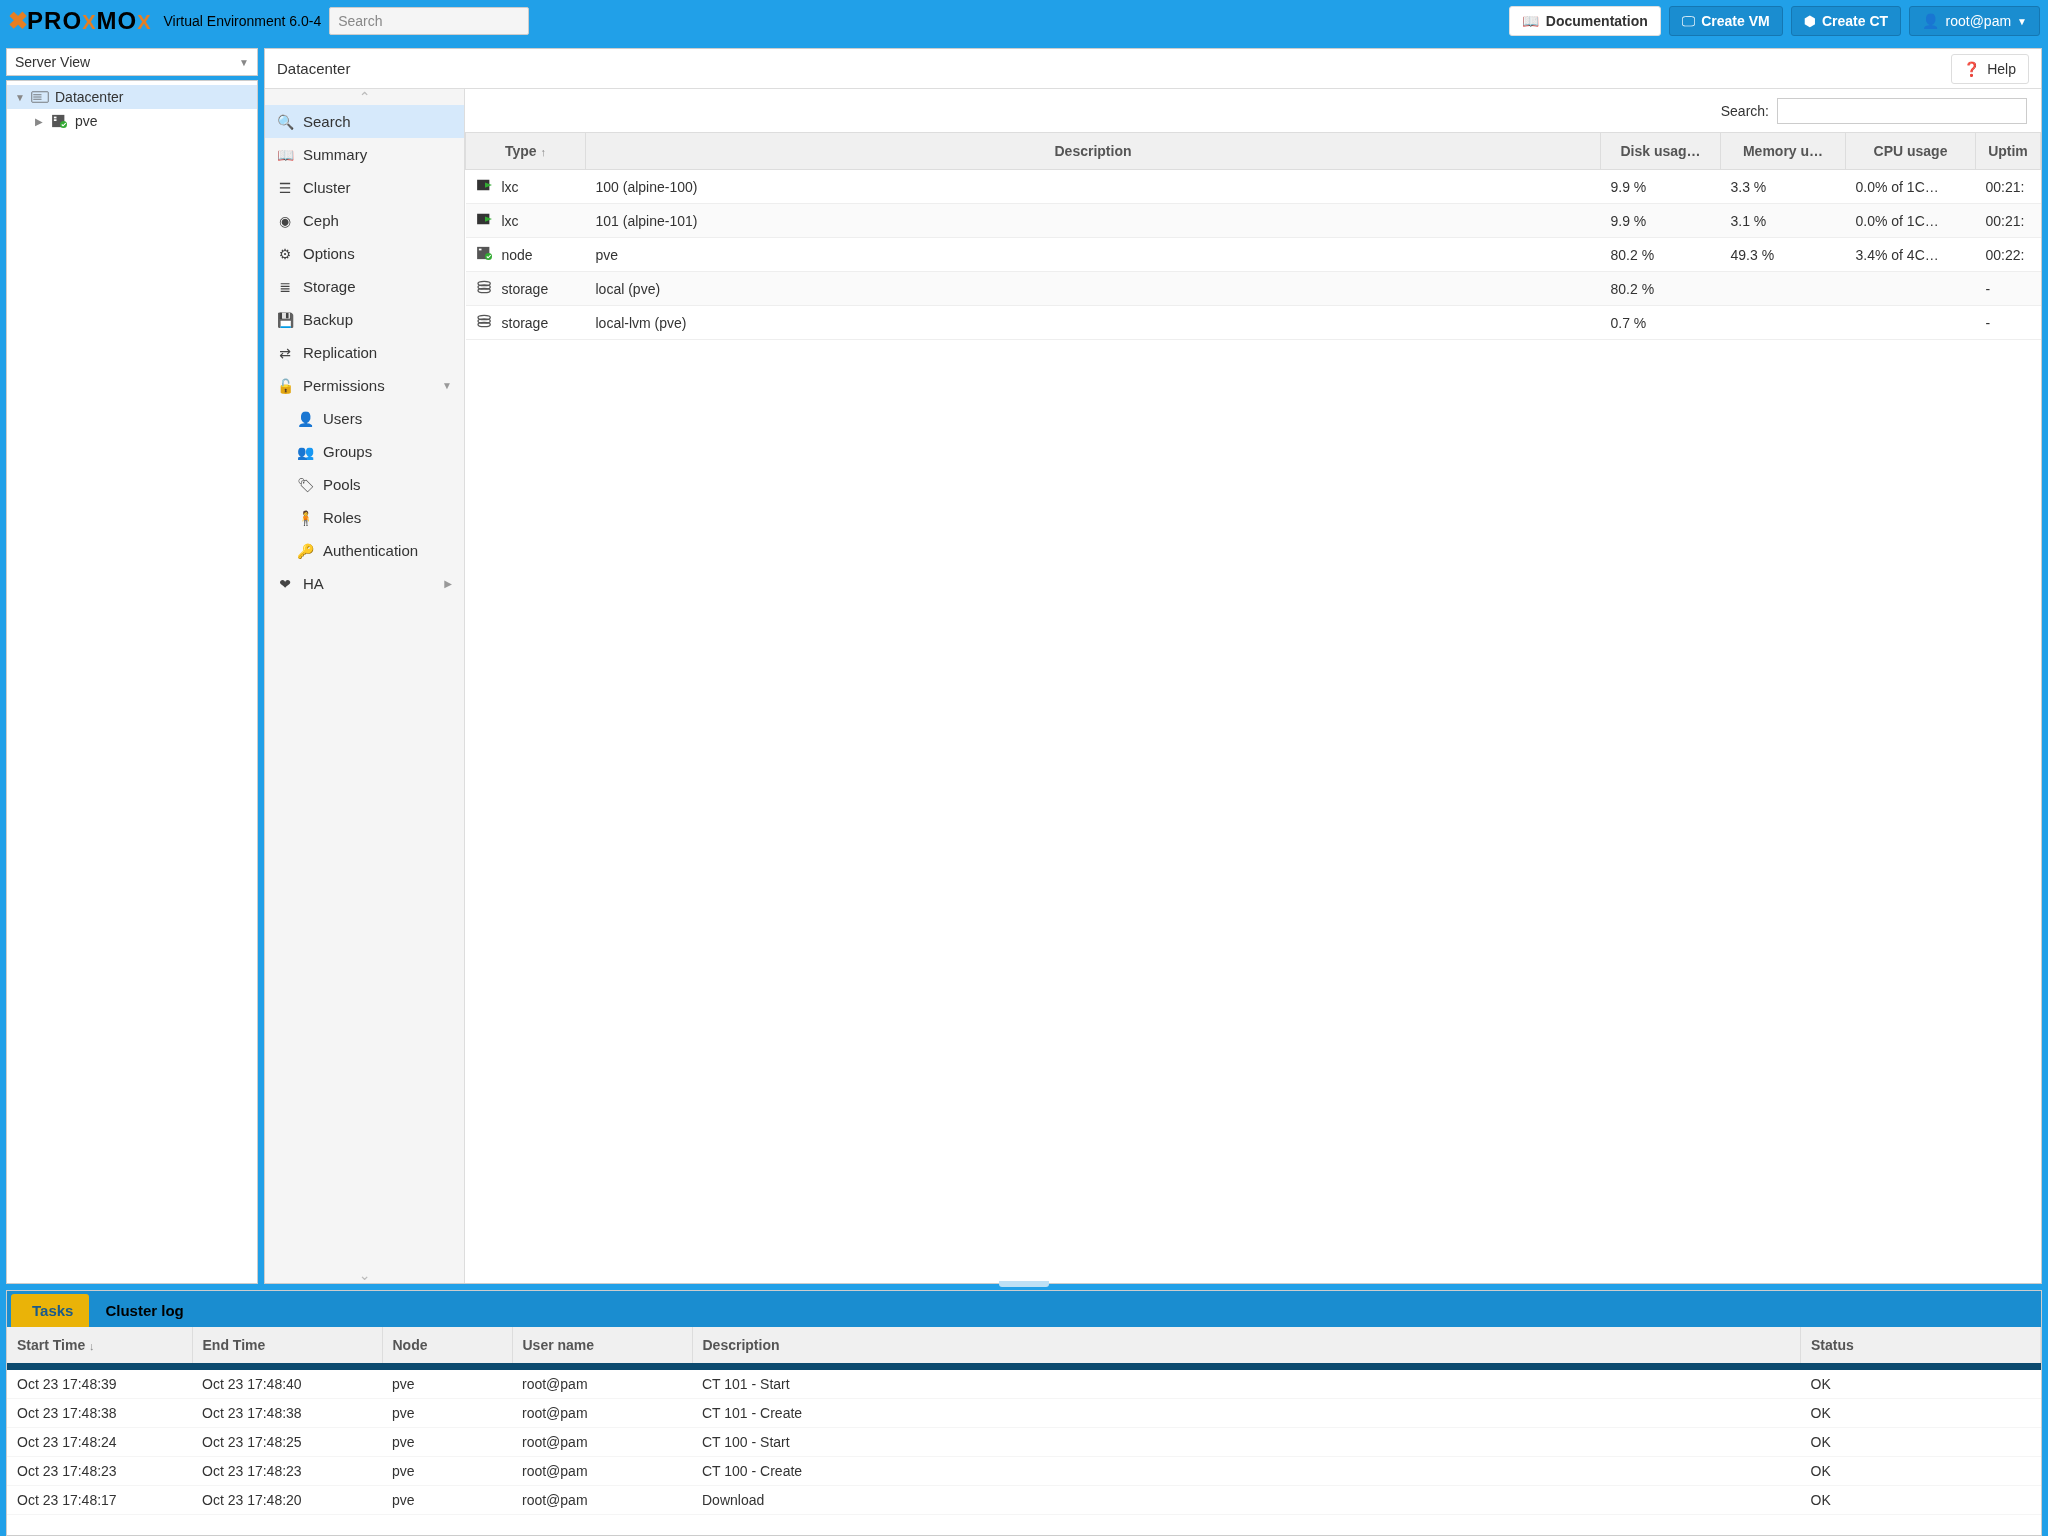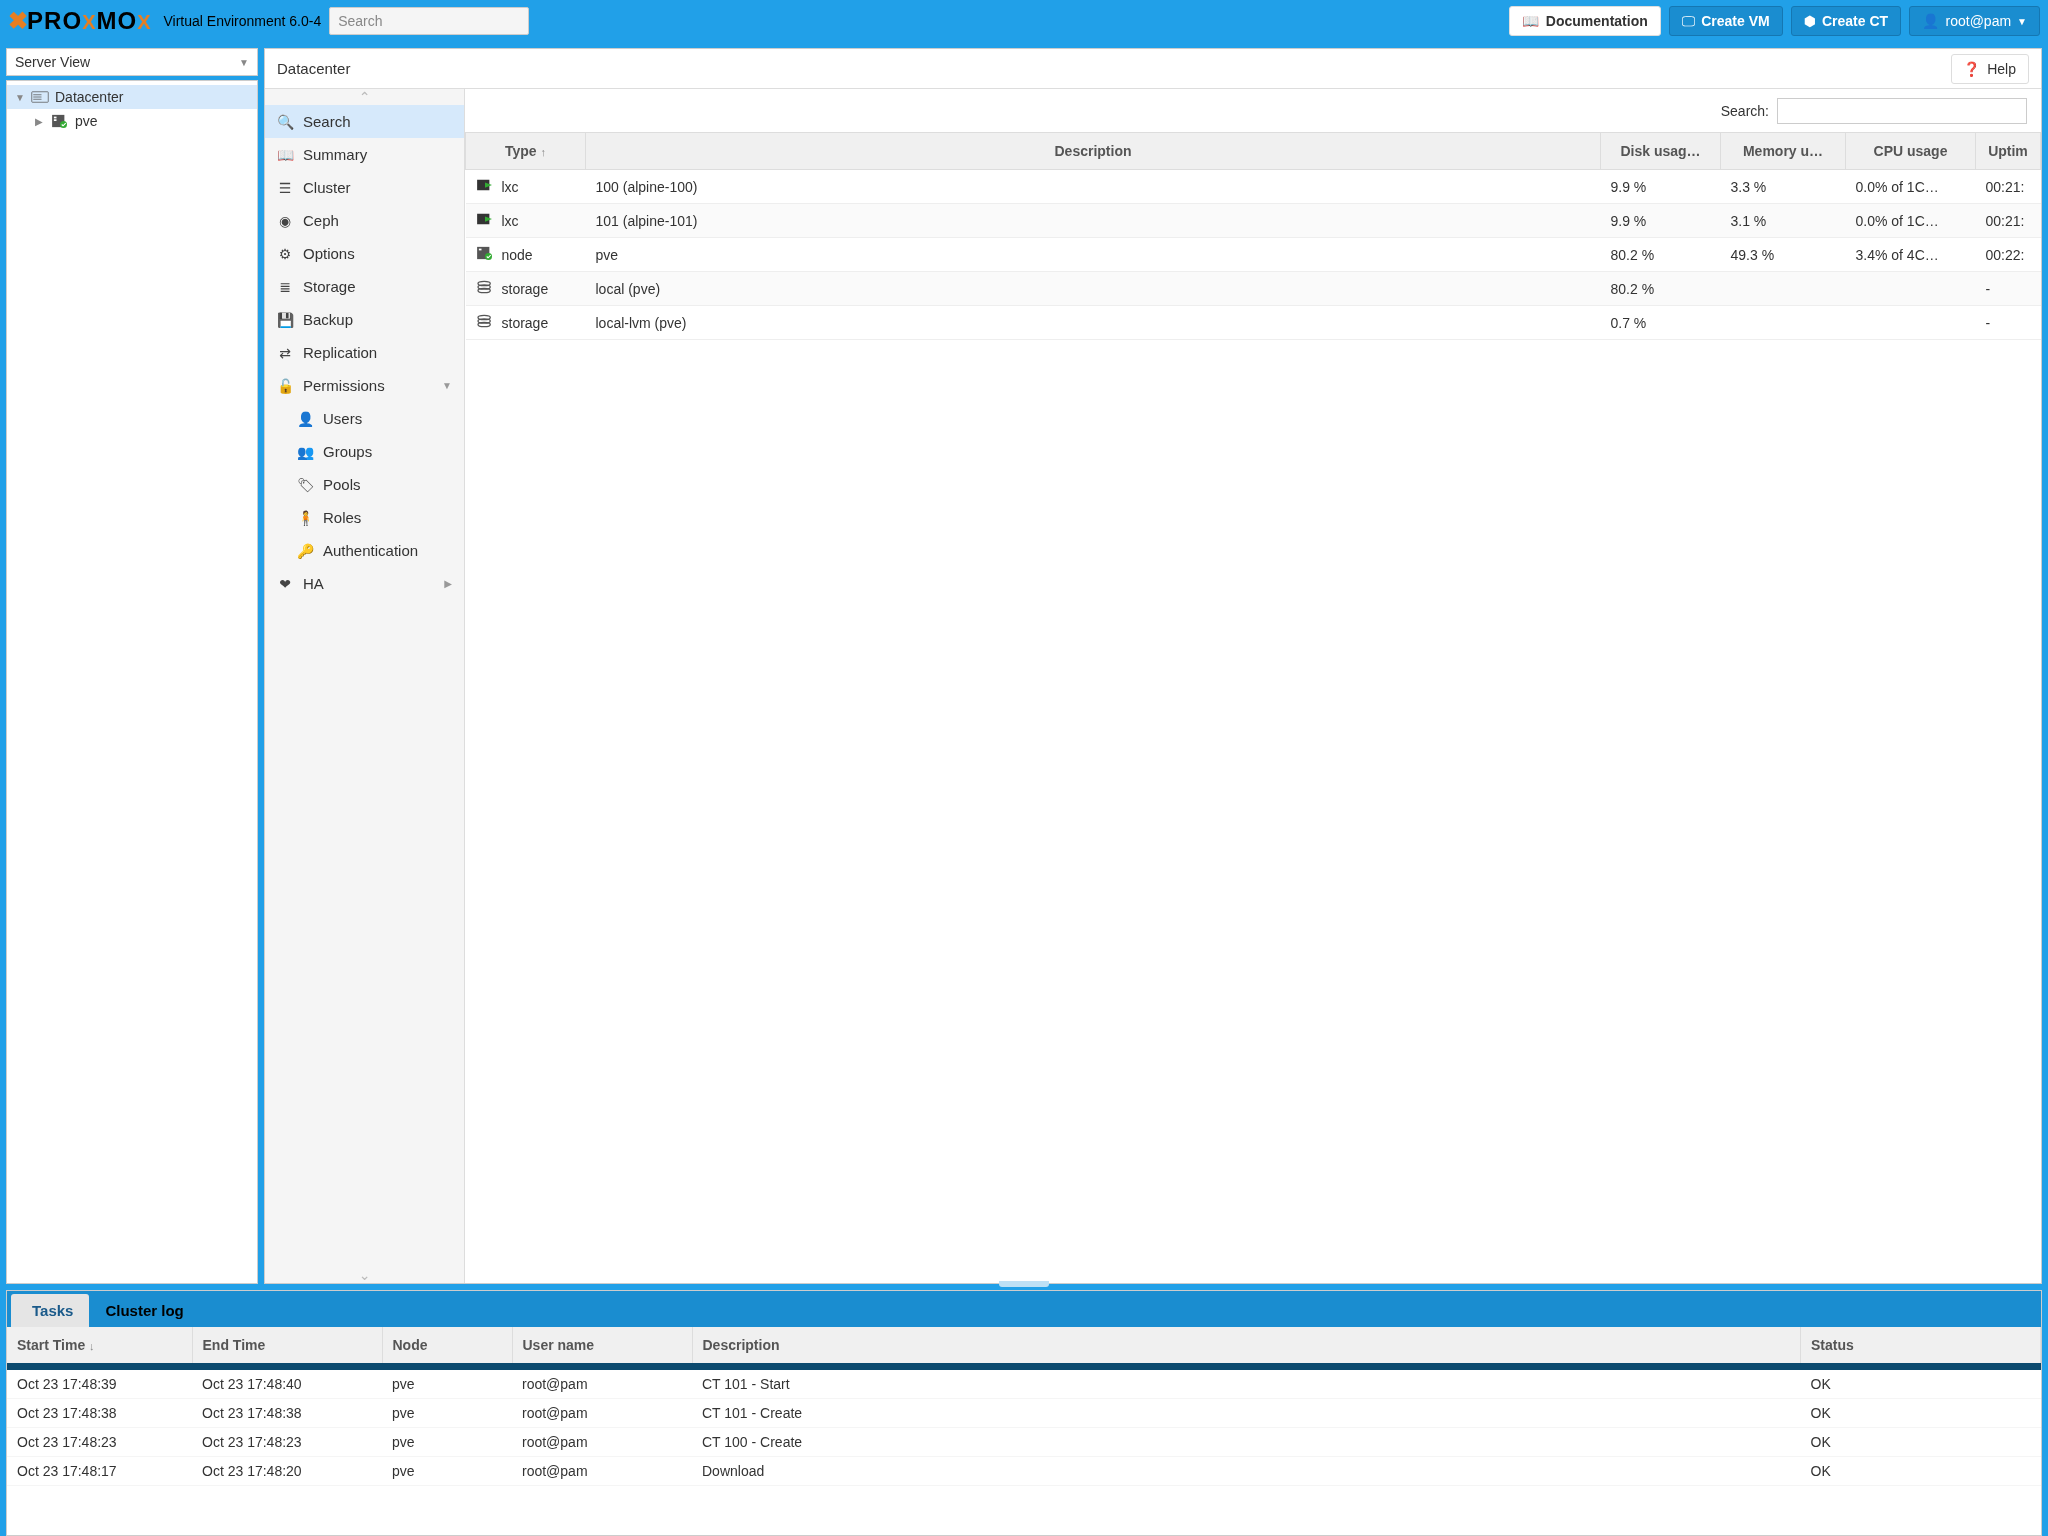--- a/index.html
+++ b/index.html
@@ -46,21 +46,21 @@
 .grid { flex: 1; overflow: auto; }
 .grid table { width: 100%; border-collapse: collapse; table-layout: fixed; }
 .grid th { background: #f0f0f0; border: 1px solid #ddd; border-top: none; padding: 10px 10px; text-align: center; font-weight: 600; color: #555; font-size: 14px; white-space: nowrap; overflow: hidden; text-overflow: ellipsis; }
 .grid td { padding: 8px 10px; border-bottom: 1px solid #eee; font-size: 14px; white-space: nowrap; overflow: hidden; text-overflow: ellipsis; }
 .grid tbody tr:nth-child(even) { background: #fafafa; }
 .row-icon { display: inline-flex; align-items: center; gap: 8px; }
 .sort-arrow { font-size: 11px; color: #888; }
 .bottom-panel { height: 246px; margin: 6px; background: #fff; border: 1px solid #ccc; display: flex; flex-direction: column; }
 .bottom-tabs { height: 36px; background: #1a8dd0; display: flex; align-items: flex-end; padding: 0 4px; }
 .btab { padding: 8px 16px; color: #000000; cursor: pointer; font-size: 15px; font-weight: 600; border-radius: 3px 3px 0 0; }
-.btab.active { background: #e5e5e5; color: #1a5a8a; padding-left: 21px; }
+.btab.active { background: #eab308; color: #1a5a8a; padding-left: 21px; }
 .task-grid { flex: 1; overflow: auto; }
 .task-grid table { width: 100%; border-collapse: collapse; table-layout: fixed; }
 .task-grid th { background: #f0f0f0; border-bottom: 7px solid #0c4a6e; border-right: 1px solid #ddd; padding: 10px 10px; text-align: left; font-weight: 600; color: #555; }
 .task-grid td { padding: 6px 10px; border-bottom: 1px solid #f5f5f5; }
 .splitter-handle { position: relative; height: 0; }
 .splitter-handle::after { content: ""; position: absolute; left: 50%; top: -3px; width: 50px; height: 6px; background: #bde0f5; border-radius: 0 0 3px 3px; transform: translateX(-50%); }
 svg.ic { width: 18px; height: 14px; }
 </style>
 </head>
 <body>
@@ -356,20 +356,28 @@
           </tr>
           <tr>
             <td>Oct 23 17:48:38</td>
             <td>Oct 23 17:48:38</td>
             <td>pve</td>
             <td>root@pam</td>
             <td>CT 101 - Create</td>
             <td>OK</td>
           </tr>
           <tr>
+            <td>Oct 23 17:48:24</td>
+            <td>Oct 23 17:48:25</td>
+            <td>pve</td>
+            <td>root@pam</td>
+            <td>CT 100 - Start</td>
+            <td>OK</td>
+          </tr>
+          <tr>
             <td>Oct 23 17:48:23</td>
             <td>Oct 23 17:48:23</td>
             <td>pve</td>
             <td>root@pam</td>
             <td>CT 100 - Create</td>
             <td>OK</td>
           </tr>
           <tr>
             <td>Oct 23 17:48:17</td>
             <td>Oct 23 17:48:20</td>

